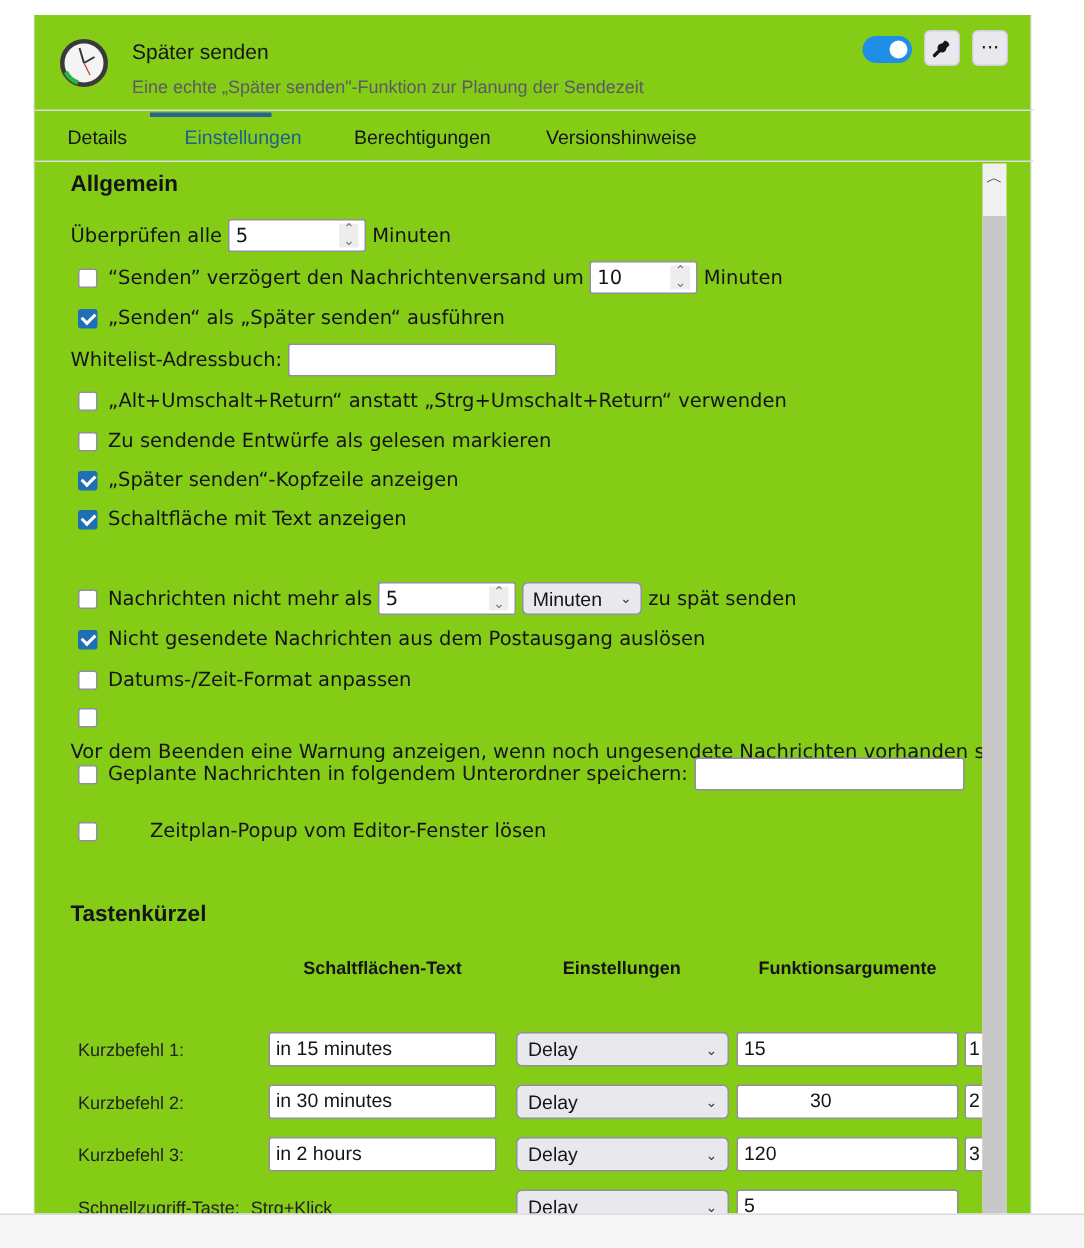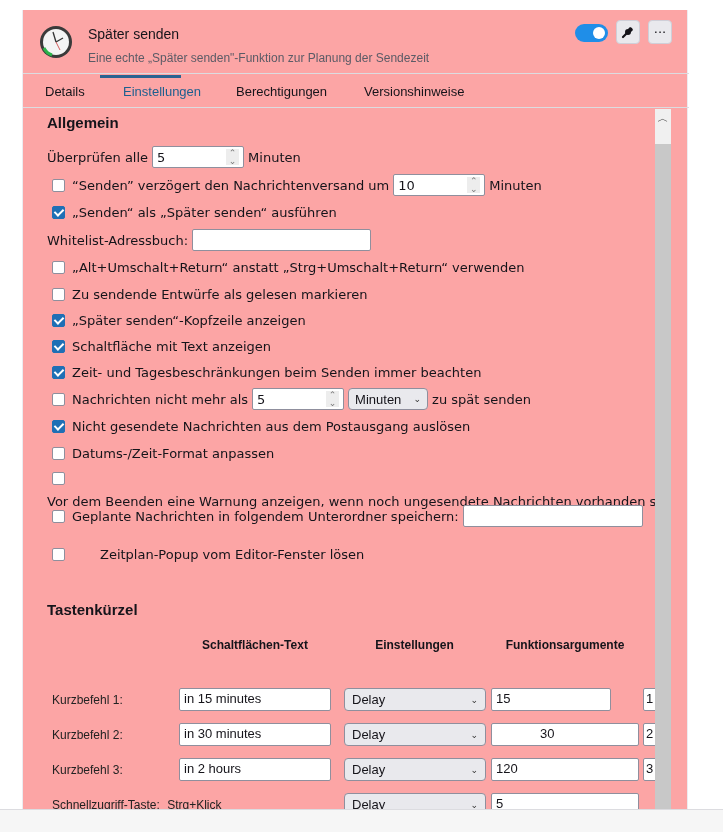--- a/index.html
+++ b/index.html
@@ -6,21 +6,21 @@
   html, body { margin: 0; padding: 0; }
   body {
     width: 723px; height: 832px; overflow: hidden;
     background: #ffffff;
     font-family: "DejaVu Sans", sans-serif;
     color: #15141a;
     position: relative;
   }
   .card {
     position: absolute; left: 22px; top: 10px; width: 666px; height: 800px;
-    background: #fca5a5;
+    background: #84cc16;
     border-left: 1px solid #ececf0;
     border-right: 1px solid #ececf0;
   }
   .header {
     position: absolute; left: 0; top: 0; width: 666px; height: 64px;
     border-bottom: 1px solid #dcdce0;
   }
   .addon-icon { position: absolute; left: 15px; top: 14px; width: 36px; height: 36px; }
   .addon-name { position: absolute; left: 65px; top: 16px; font-size: 14px; font-family: "Liberation Sans", sans-serif; }
   .addon-desc { position: absolute; left: 65px; top: 41px; font-size: 12px; color: #5b5b66; font-family: "Liberation Sans", sans-serif; }
@@ -134,21 +134,21 @@
       <span class="num-input" style="width:92px;margin-left:4px;">
         <span>5</span>
         <span class="spin">⌃<br>⌄</span>
       </span>
       <span>Minuten</span>
     </div>
 
     <div class="row" style="top:65px;">
       <span class="cb"></span>
       <span>“Senden” verzögert den Nachrichtenversand um</span>
-      <span class="num-input" style="width:92px;">
+      <span class="num-input" style="width:72px;">
         <span>10</span>
         <span class="spin">⌃<br>⌄</span>
       </span>
       <span>Minuten</span>
     </div>
 
     <div class="row" style="top:96px;">
       <span class="cb checked"></span>
       <span>„Senden“ als „Später senden“ ausführen</span>
     </div>
@@ -171,24 +171,20 @@
     <div class="row" style="top:204px;">
       <span class="cb checked"></span>
       <span>„Später senden“-Kopfzeile anzeigen</span>
     </div>
 
     <div class="row" style="top:230px;">
       <span class="cb checked"></span>
       <span>Schaltfläche mit Text anzeigen</span>
     </div>
 
-    <div class="row" style="top:256px;">
-      <span class="cb checked"></span>
-      <span>Zeit- und Tagesbeschränkungen beim Senden immer beachten</span>
-    </div>
 
     <div class="row" style="top:279px;">
       <span class="cb"></span>
       <span>Nachrichten nicht mehr als</span>
       <span class="num-input" style="width:92px;">
         <span>5</span>
         <span class="spin">⌃<br>⌄</span>
       </span>
       <span class="select" style="width:80px;margin-right:4px;">
         <span>Minuten</span>
@@ -230,21 +226,21 @@
     <div class="th" style="left:158px;top:529px;width:148px;">Schaltflächen-Text</div>
     <div class="th" style="left:320px;top:529px;width:143px;">Einstellungen</div>
     <div class="th" style="left:468px;top:529px;width:148px;">Funktionsargumente</div>
 
     <div class="sc-label" style="top:584px;">Kurzbefehl 1:</div>
     <div class="cell-input" style="left:156px;top:579px;width:152px;">in 15 minutes</div>
     <div class="cell-select" style="left:321px;top:579px;width:142px;">
       <span>Delay</span>
       <span class="chev">⌄</span>
     </div>
-    <div class="cell-input" style="left:468px;top:579px;width:120px;">15</div>
+    <div class="cell-input" style="left:468px;top:579px;width:148px;">15</div>
     <div class="cell-input" style="left:620px;top:579px;width:40px;padding-left:2px;">1</div>
 
     <div class="sc-label" style="top:619px;">Kurzbefehl 2:</div>
     <div class="cell-input" style="left:156px;top:614px;width:152px;">in 30 minutes</div>
     <div class="cell-select" style="left:321px;top:614px;width:142px;">
       <span>Delay</span>
       <span class="chev">⌄</span>
     </div>
     <div class="cell-input" style="left:468px;top:614px;width:148px;padding-left:48px;">30</div>
     <div class="cell-input" style="left:620px;top:614px;width:40px;padding-left:2px;">2</div>

